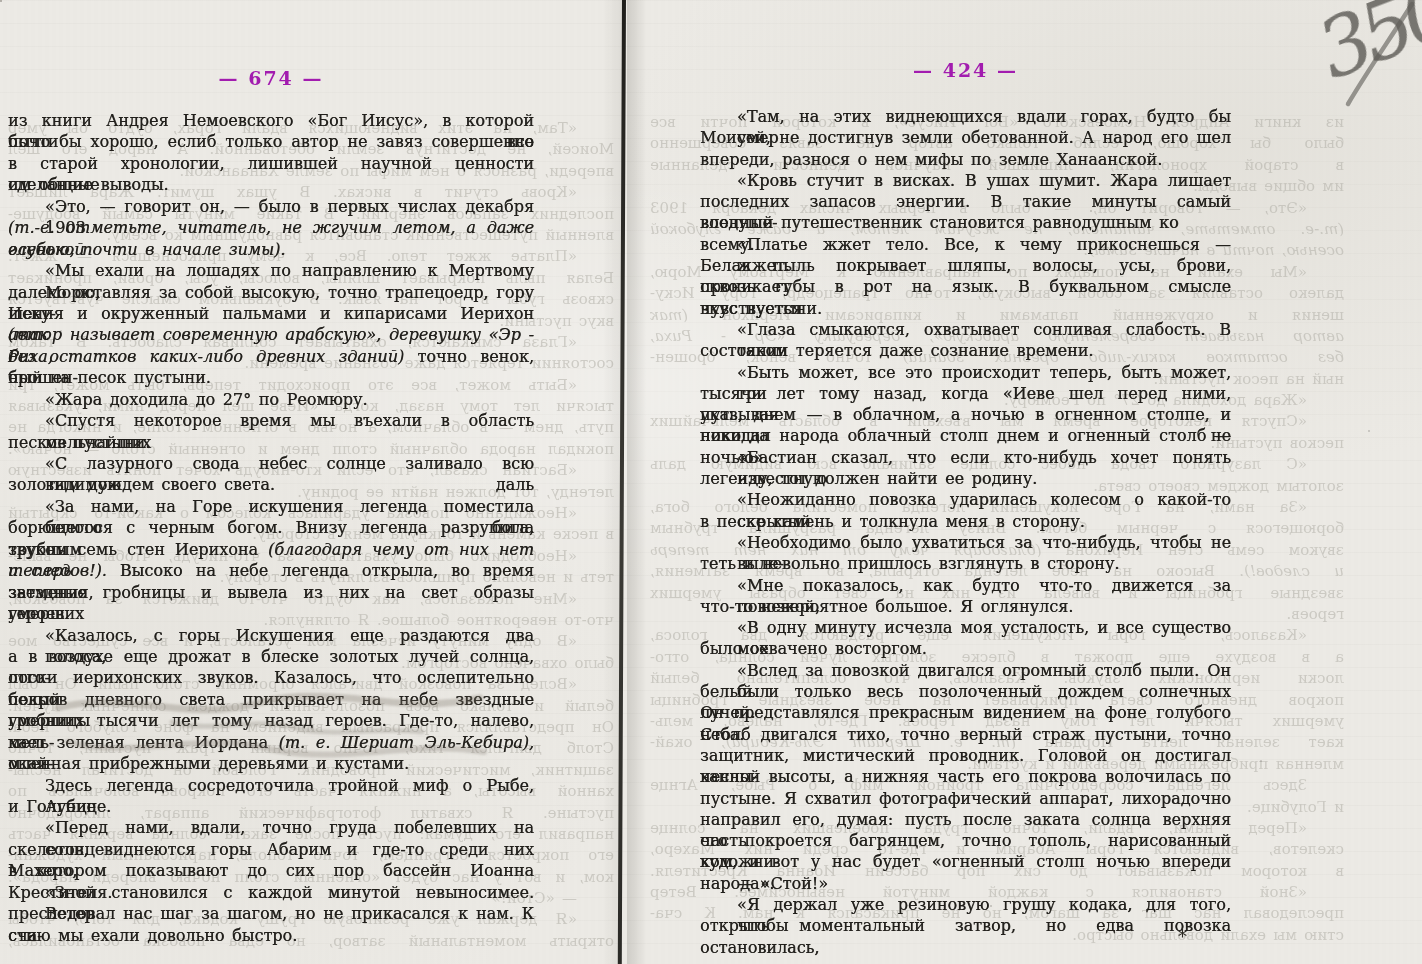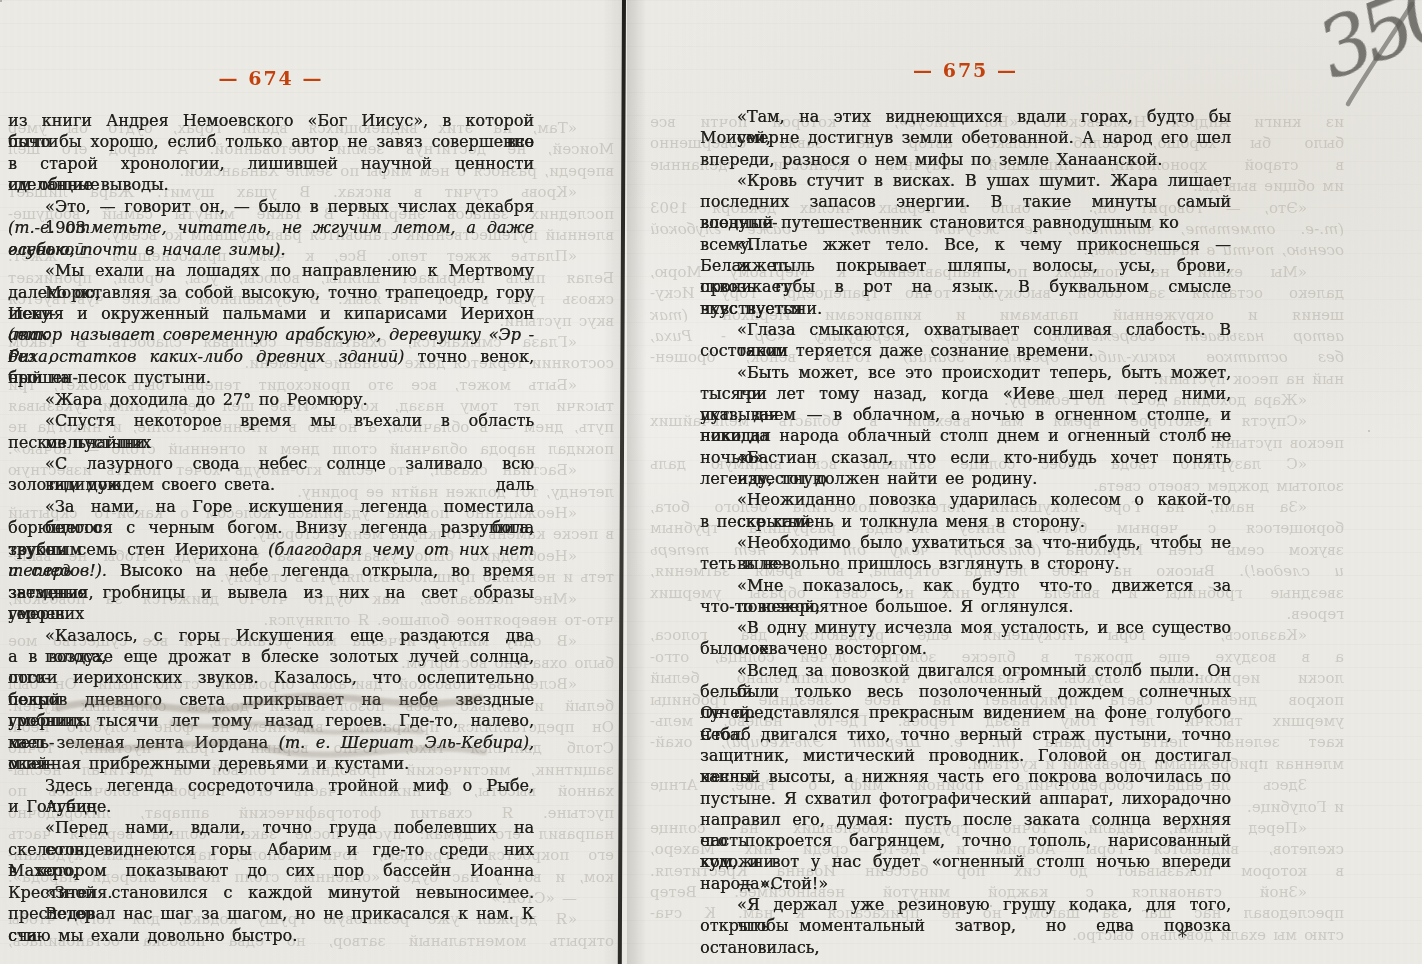--- a/index.html
+++ b/index.html
@@ -20,21 +20,21 @@
   }
   .specks{position:absolute;top:0;left:0;width:2px;height:2px;border-radius:50%;z-index:2;
     background:rgba(70,66,58,.45);
     box-shadow: 320px 145px 0 rgba(80,76,68,.35), 150px 640px 0 rgba(80,76,68,.3),
       520px 300px 0 rgba(90,86,78,.3), 880px 520px 0 rgba(80,76,68,.35),
       1090px 210px 0 rgba(80,76,68,.3), 1260px 760px 0 rgba(90,86,78,.3),
       720px 880px 0 rgba(80,76,68,.3), 60px 330px 0 rgba(90,86,78,.25),
       990px 905px 0 rgba(80,76,68,.3), 1368px 430px 0 rgba(90,86,78,.3);}
   
   .hdr{position:absolute;z-index:3;text-align:center;font-size:19px;font-weight:bold;
-       letter-spacing:2px;color:#c2410c;}
+       letter-spacing:2px;color:#a21caf;}
   .hdr-left{left:8px;top:67px;width:526px;}
   .hdr-right{left:700px;top:59px;width:531px;}
   .body-col{position:absolute;z-index:3;color:#211f1b;}
   .body-left{left:8px;top:110px;width:526px;}
   .body-right{left:700px;top:106px;width:531px;}
   .line{
     font-size:16px;word-spacing:2.5px;white-space:normal;
     text-align:justify;text-align-last:justify;
     text-shadow:0.35px 0 0.45px rgba(33,31,27,.8);
   }
@@ -194,21 +194,21 @@
     <div class="line ind"><span>Здесь легенда сосредоточила тройной миф о Рыбе, Агнце</span></div>
     <div class="line nj"><span>и Голубице.</span></div>
     <div class="line ind"><span>«Перед нами, вдали, точно груда побелевших на солнце</span></div>
     <div class="line"><span>скелетов, виднеются горы Абарим и где-то среди них Махеро,</span></div>
     <div class="line"><span>в котором показывают до сих пор бассейн Иоанна Крестителя.</span></div>
     <div class="line ind"><span>«Зной становился с каждой минутой невыносимее.  Ветер</span></div>
     <div class="line"><span>преследовал нас шаг за шагом, но не прикасался к нам.  К сча-</span></div>
     <div class="line nj"><span>стию мы ехали довольно быстро.</span></div>
   </div>
 
-<div class="hdr hdr-right">— 675 —</div>
+<div class="hdr hdr-right">— 424 —</div>
 <div class="body-col body-right">
     <div class="line ind"><span>«Там, на этих виднеющихся вдали горах, будто бы умер</span></div>
     <div class="line"><span>Моисей, не достигнув земли обетованной.  А народ его шел</span></div>
     <div class="line nj"><span>впереди, разнося о нем мифы по земле Ханаанской.</span></div>
     <div class="line ind"><span>«Кровь стучит в висках.  В ушах шумит.  Жара лишает</span></div>
     <div class="line"><span>последних запасов энергии.  В такие минуты самый воодуше-</span></div>
     <div class="line nj"><span>вленный путешественник становится равнодушным ко всему.</span></div>
     <div class="line ind"><span>«Платье жжет тело.  Все, к чему прикоснешься — жжет.</span></div>
     <div class="line"><span>Белая пыль покрывает шляпы, волосы, усы, брови, проникает</span></div>
     <div class="line"><span>сквозь губы в рот на язык.  В буквальном смысле чувствуется</span></div>

